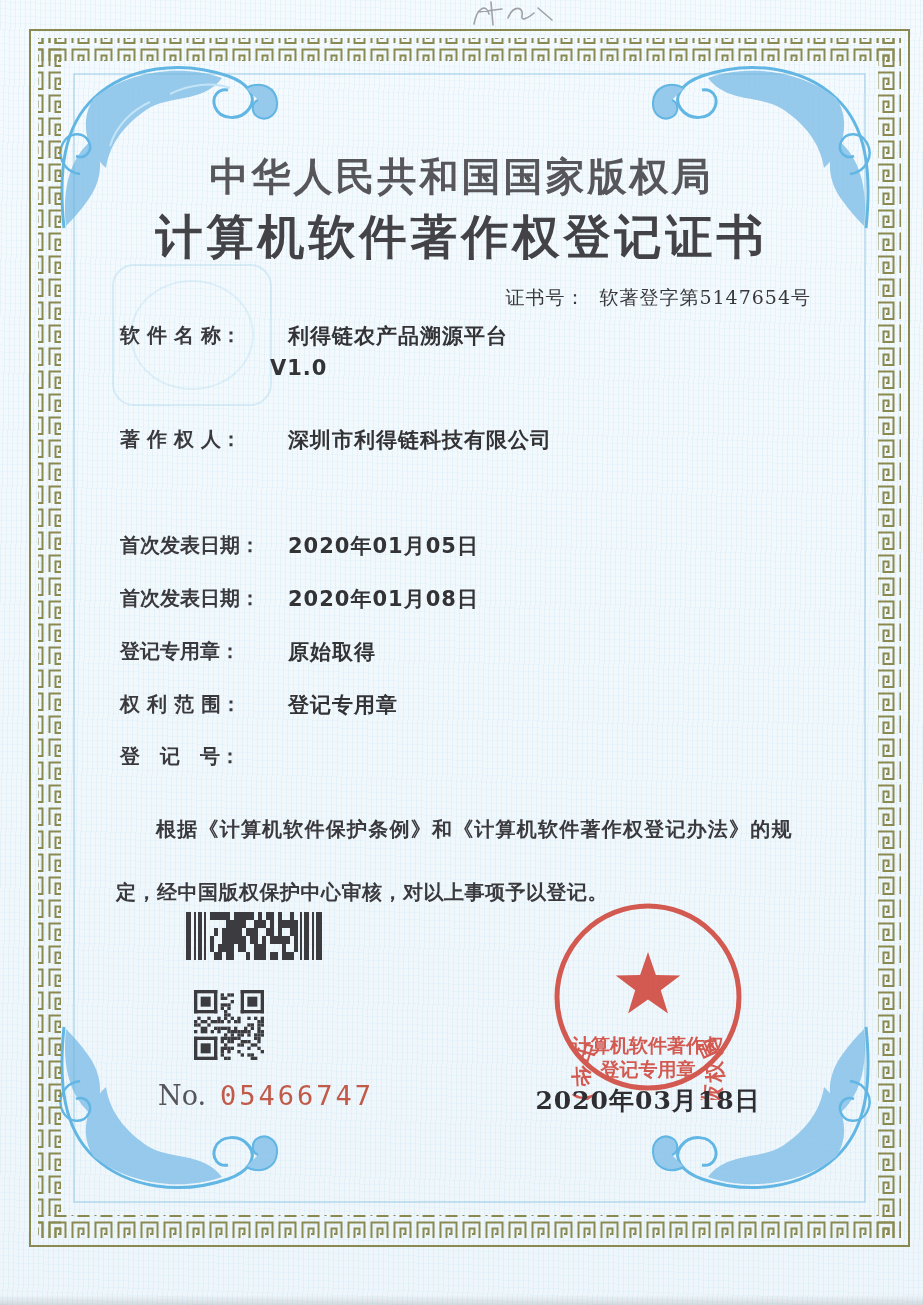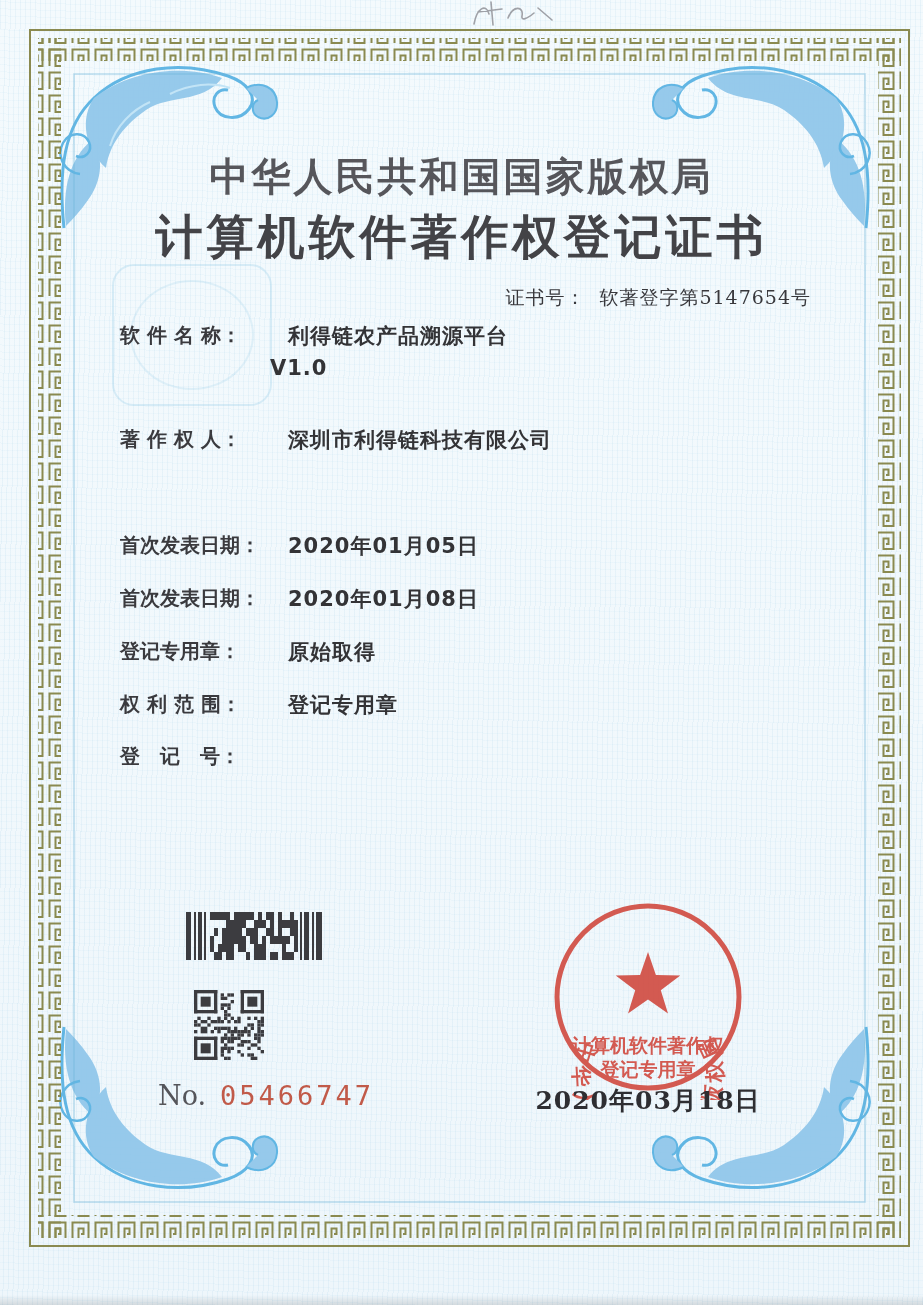--- a/index.html
+++ b/index.html
@@ -188,20 +188,21 @@
     </div>
     <div class="frow" style="top:691px">
       <div class="flabel">权 利 范 围：</div>
       <div class="fvalue">登记专用章</div>
     </div>
     <div class="frow" style="top:743px">
       <div class="flabel">登　记　号：</div>
     </div>
   </div>
 
+  <div class="statement">根据《计算机软件保护条例》和《计算机软件著作权登记办法》的规定，经中国版权保护中心审核，对以上事项予以登记。</div>
 
   <svg class="barcode-svg" id="barcode" width="136" height="48" viewBox="0 0 136 48">
       <rect x="0" y="0" width="5" height="48" fill="#3c3c40"></rect>
       <rect x="8" y="0" width="2" height="48" fill="#3c3c40"></rect>
       <rect x="12" y="0" width="4" height="48" fill="#3c3c40"></rect>
       <rect x="18" y="0" width="2" height="48" fill="#3c3c40"></rect>
       <rect x="114" y="0" width="2" height="48" fill="#3c3c40"></rect>
       <rect x="118" y="0" width="5" height="48" fill="#3c3c40"></rect>
       <rect x="126" y="0" width="2" height="48" fill="#3c3c40"></rect>
       <rect x="130" y="0" width="6" height="48" fill="#3c3c40"></rect>

